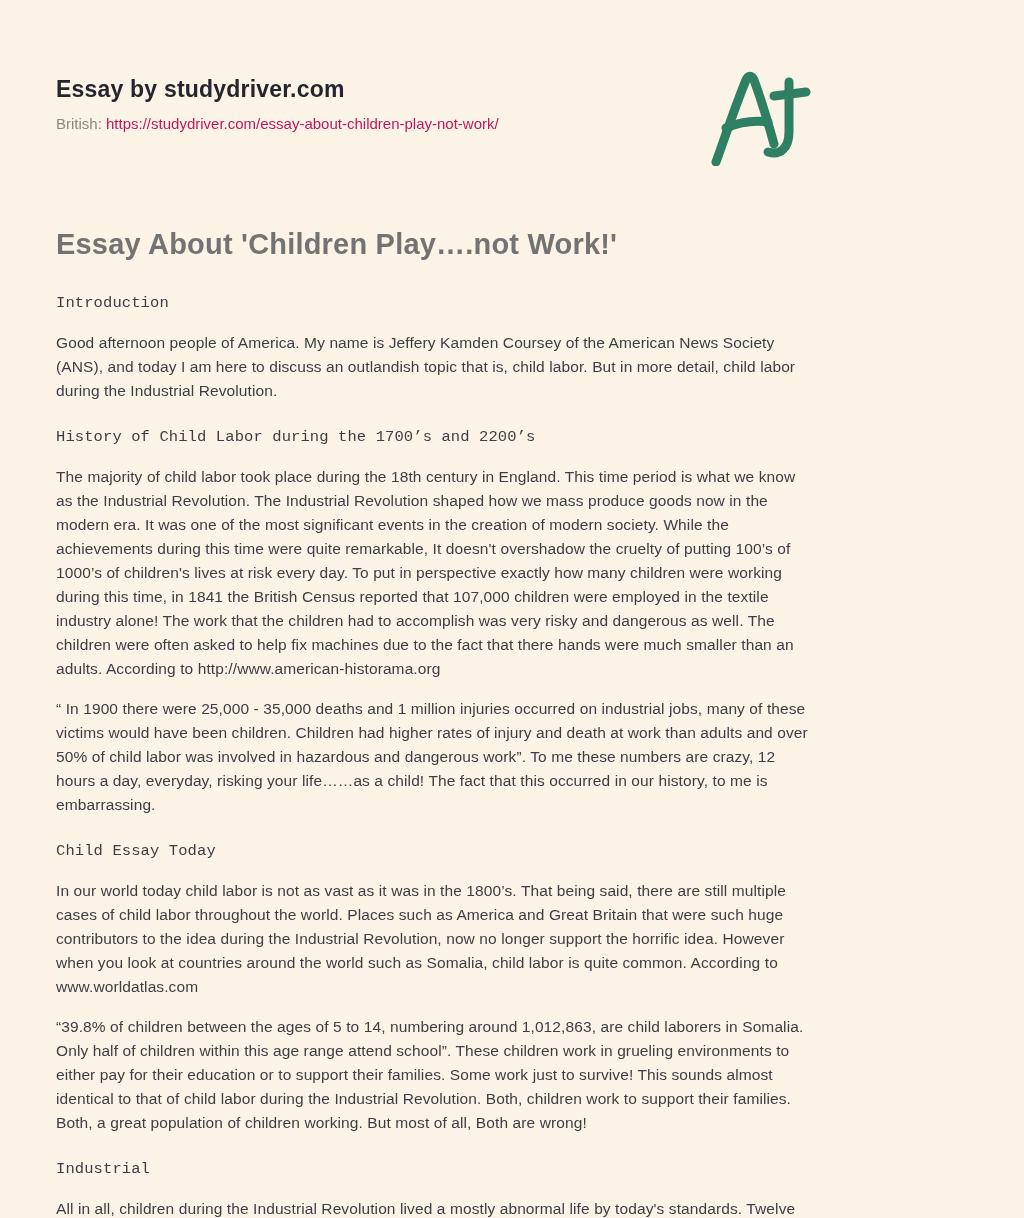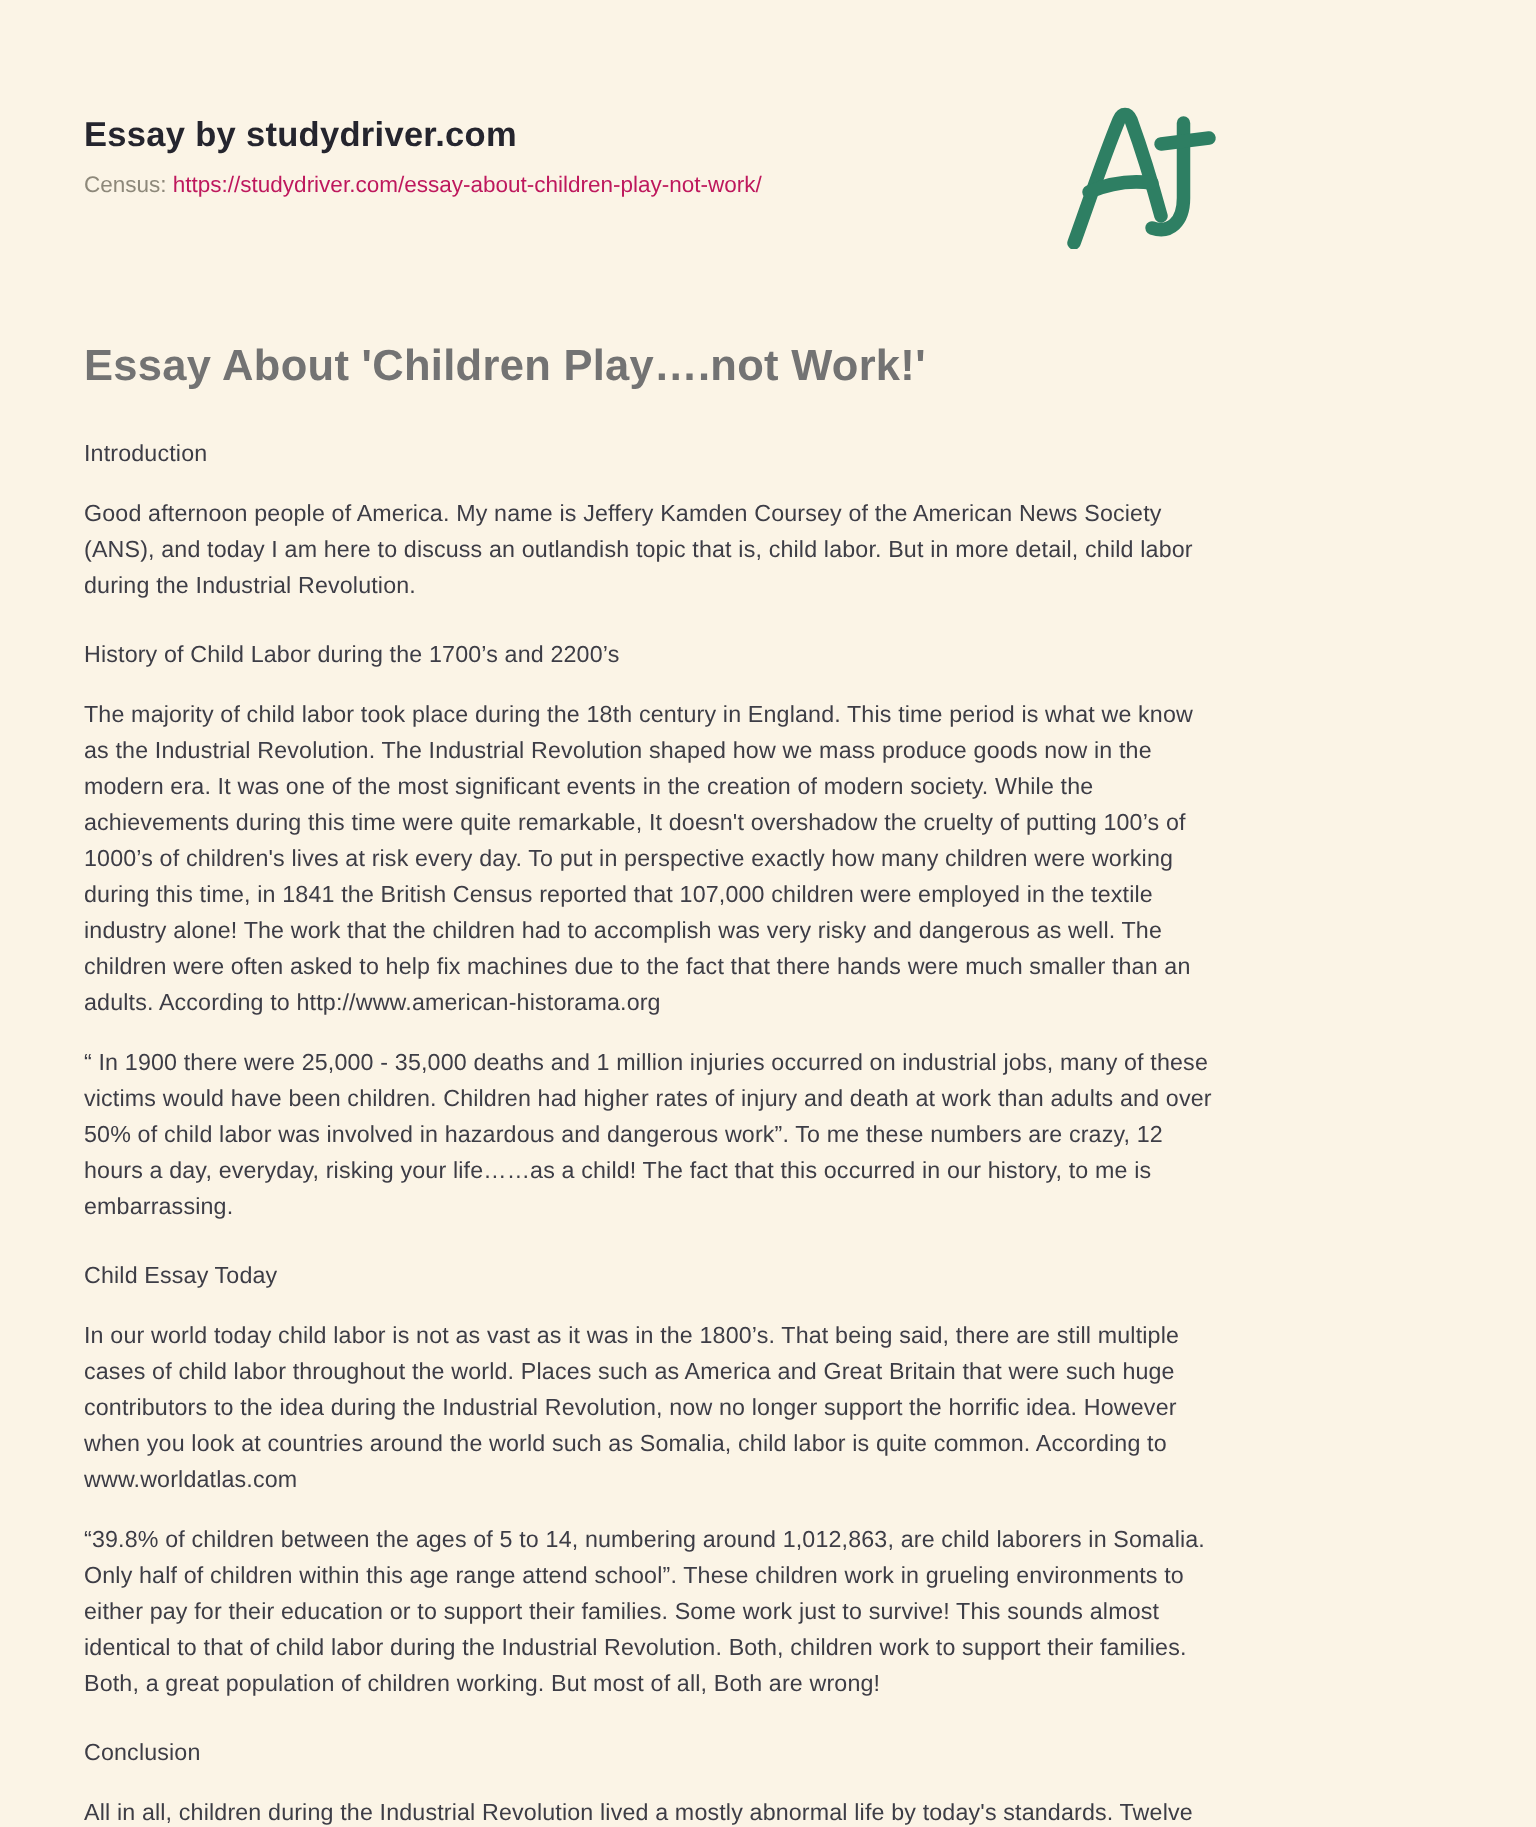--- a/index.html
+++ b/index.html
@@ -60,33 +60,34 @@
   .article-body p {
     font-size: 15.5px;
     line-height: 24px;
     margin-bottom: 16px;
     color: #3d3d46;
     letter-spacing: 0.1px;
   }
   .article-body p.subhead {
     margin-bottom: 16px;
     margin-top: 22px;
+    font-family: Liberation Mono, monospace;
   }
   .article-body p.subhead:first-child { margin-top: 0; }
 </style>
 </head>
 <body>
 
 <div class="page">
 
   <div class="header">
     <div class="site-title">Essay by studydriver.com</div>
 
     <div class="source-line">
-      <span>Census:</span>
+      <span>British:</span>
       <a href="#">https://studydriver.com/essay-about-children-play-not-work/</a>
     </div>
 
     <div class="logo">
       <svg width="102" height="96" viewBox="0 0 102 96" fill="none" xmlns="http://www.w3.org/2000/svg">
 
         <path d="M6 92 C14 70 26 34 36 10 C38 5 42 5 44 10 C52 32 58 52 64 74" stroke="#2e7f63" stroke-width="9" stroke-linecap="round" fill="none"></path>
         <path d="M16 58 C30 52 44 50 58 52" stroke="#2e7f63" stroke-width="9" stroke-linecap="round" fill="none"></path>
 
         <path d="M79 12 L79 62 C79 78 70 86 58 82" stroke="#2e7f63" stroke-width="9" stroke-linecap="round" fill="none"></path>
@@ -99,17 +100,17 @@
 
   <div class="article-body" id="article-body">
       <p class="subhead">Introduction</p>
       <p class="para">Good afternoon people of America. My name is Jeffery Kamden Coursey of the American News Society (ANS), and today I am here to discuss an outlandish topic that is, child labor. But in more detail, child labor during the Industrial Revolution.</p>
       <p class="subhead">History of Child Labor during the 1700’s and 2200’s</p>
       <p class="para">The majority of child labor took place during the 18th century in England. This time period is what we know as the Industrial Revolution. The Industrial Revolution shaped how we mass produce goods now in the modern era. It was one of the most significant events in the creation of modern society. While the achievements during this time were quite remarkable, It doesn't overshadow the cruelty of putting 100’s of 1000’s of children's lives at risk every day. To put in perspective exactly how many children were working during this time, in 1841 the British Census reported that 107,000 children were employed in the textile industry alone! The work that the children had to accomplish was very risky and dangerous as well. The children were often asked to help fix machines due to the fact that there hands were much smaller than an adults. According to http://www.american-historama.org</p>
       <p class="para">“ In 1900 there were 25,000 - 35,000 deaths and 1 million injuries occurred on industrial jobs, many of these victims would have been children. Children had higher rates of injury and death at work than adults and over 50% of child labor was involved in hazardous and dangerous work”. To me these numbers are crazy, 12 hours a day, everyday, risking your life……as a child! The fact that this occurred in our history, to me is embarrassing.</p>
       <p class="subhead">Child Essay Today</p>
       <p class="para">In our world today child labor is not as vast as it was in the 1800’s. That being said, there are still multiple cases of child labor throughout the world. Places such as America and Great Britain that were such huge contributors to the idea during the Industrial Revolution, now no longer support the horrific idea. However when you look at countries around the world such as Somalia, child labor is quite common. According to www.worldatlas.com</p>
       <p class="para">“39.8% of children between the ages of 5 to 14, numbering around 1,012,863, are child laborers in Somalia. Only half of children within this age range attend school”. These children work in grueling environments to either pay for their education or to support their families. Some work just to survive! This sounds almost identical to that of child labor during the Industrial Revolution. Both, children work to support their families. Both, a great population of children working. But most of all, Both are wrong!</p>
-      <p class="subhead">Conclusion</p>
+      <p class="subhead">Industrial</p>
       <p class="para">All in all, children during the Industrial Revolution lived a mostly abnormal life by today's standards. Twelve hour a day shifts for almost 5 days a week is crazy even today, for an adult! That being said, it's a time in both America and Great Britain's history that we have</p>
     </div>
 
 </div>
 
 </body></html>

